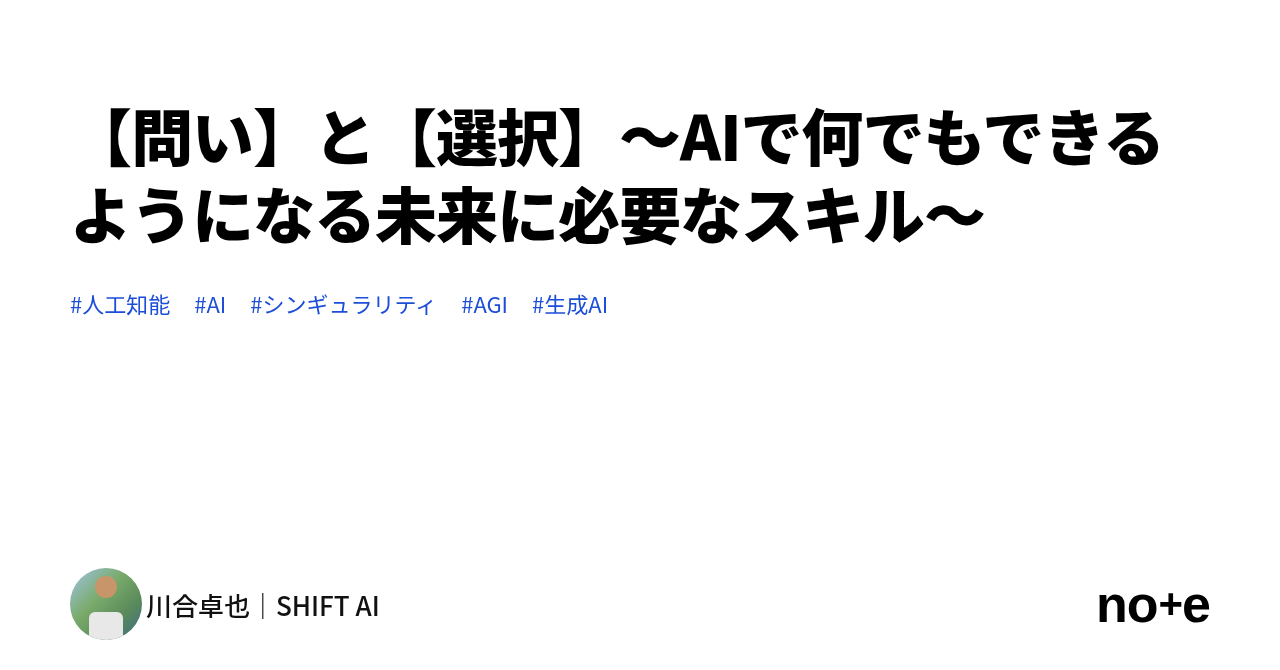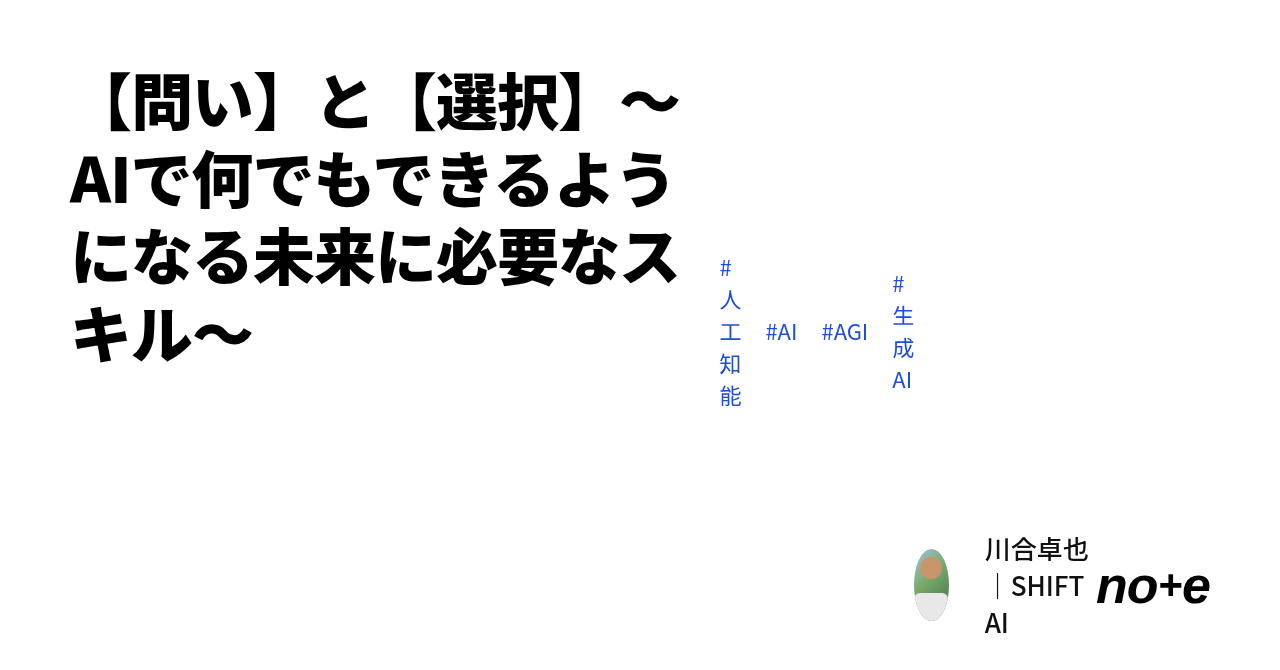--- a/index.html
+++ b/index.html
@@ -15,20 +15,22 @@
       font-family: "Hiragino Sans", "Hiragino Kaku Gothic ProN", "Noto Sans JP", "Yu Gothic", sans-serif;
       overflow: hidden;
       display: flex;
       flex-direction: column;
     }
 
     .main-content {
       flex: 1;
       padding: 60px 70px 30px 70px;
       display: flex;
+      flex-direction: column;
+      margin-top: 36px;
     }
 
     .article-title {
       font-size: 62px;
       font-weight: 900;
       line-height: 1.25;
       color: #000000;
       letter-spacing: -1px;
       margin-bottom: 36px;
     }
@@ -53,21 +55,21 @@
       align-items: center;
       justify-content: space-between;
       margin-top: auto;
       padding-top: 10px;
     }
 
     .author-section {
       display: flex;
       flex-direction: row;
       align-items: center;
-      gap: 36px;
+      gap: 4px;
     }
 
     .avatar {
       width: 72px;
       height: 72px;
       border-radius: 50%;
       overflow: hidden;
       background: linear-gradient(135deg, #a0c4e8 0%, #7aab6b 40%, #5a8a5a 70%, #3a6a8a 100%);
       display: flex;
       align-items: flex-end;
@@ -111,41 +113,41 @@
       font-family: "Georgia", serif;
       display: flex;
       align-items: center;
     }
 
     .note-logo-text {
       font-family: "Arial", "Helvetica", sans-serif;
       font-weight: 900;
       font-size: 52px;
       letter-spacing: -1px;
-      font-style: italic;
     }
 
     .note-plus {
       display: inline-block;
       font-size: 42px;
       font-weight: 900;
       color: #000;
       margin: 0 1px;
       font-family: Arial, sans-serif;
     }
   </style>
 </head>
 <body>
 
 <div class="main-content">
   <h1 class="article-title">【問い】と【選択】〜AIで何でもできるようになる未来に必要なスキル〜</h1>
 
   <div class="tags-row">
     <span class="tag">#人工知能</span>
     <span class="tag">#AI</span>
+    <span class="tag">#シンギュラリティ</span>
     <span class="tag">#AGI</span>
     <span class="tag">#生成AI</span>
   </div>
 
   <div class="footer-row">
     <div class="author-section">
       <div class="avatar">
         <div class="avatar-head"></div>
         <div class="avatar-body"></div>
       </div>

